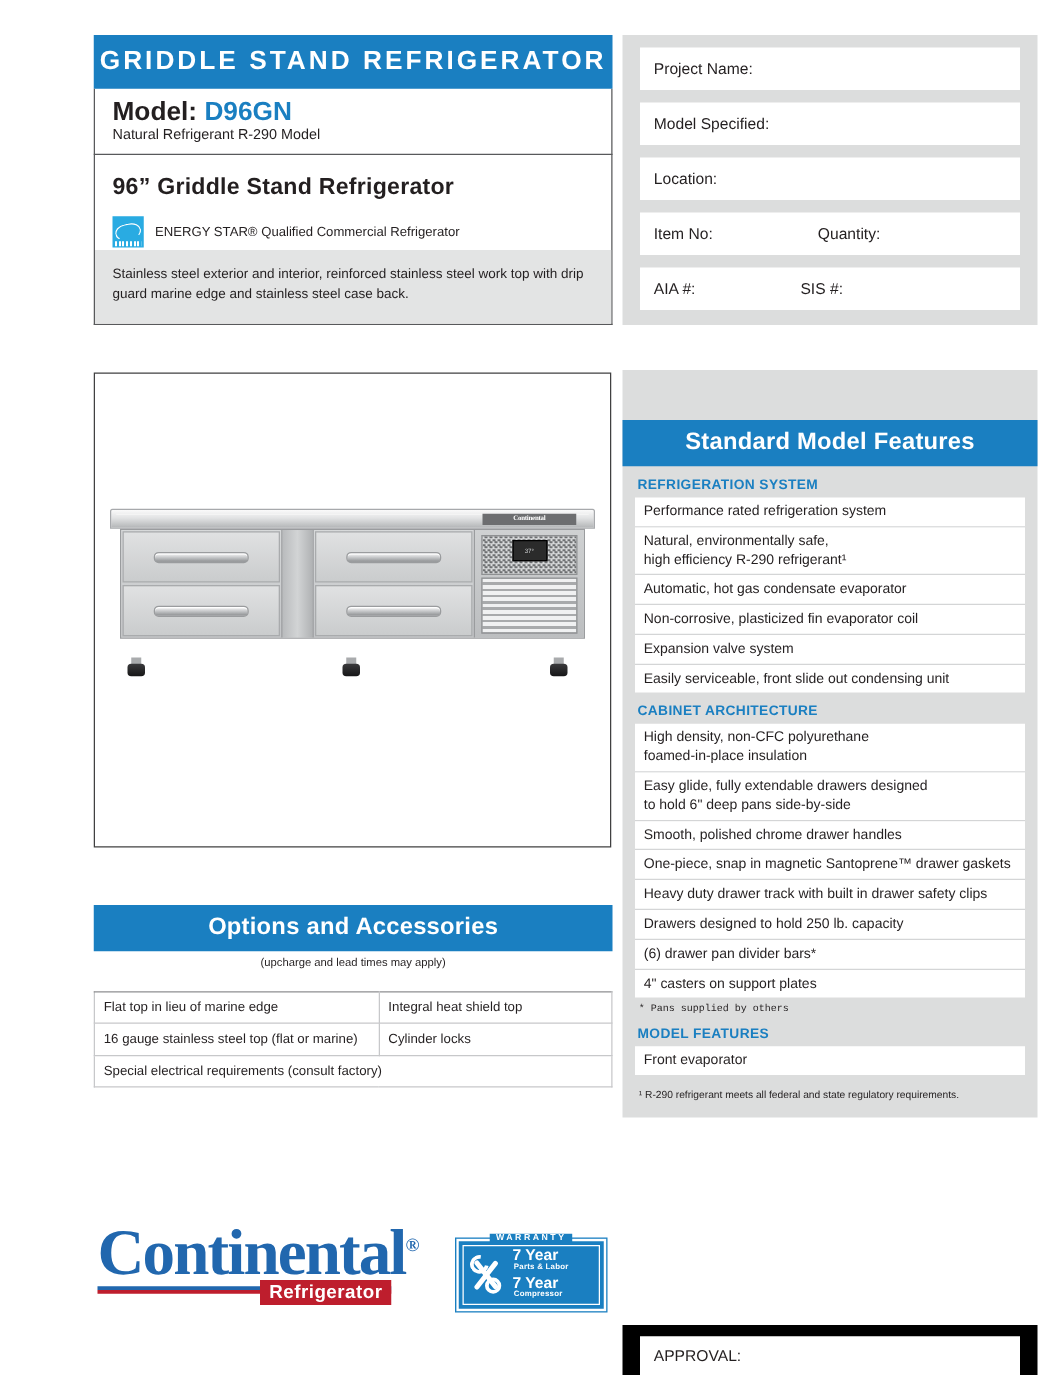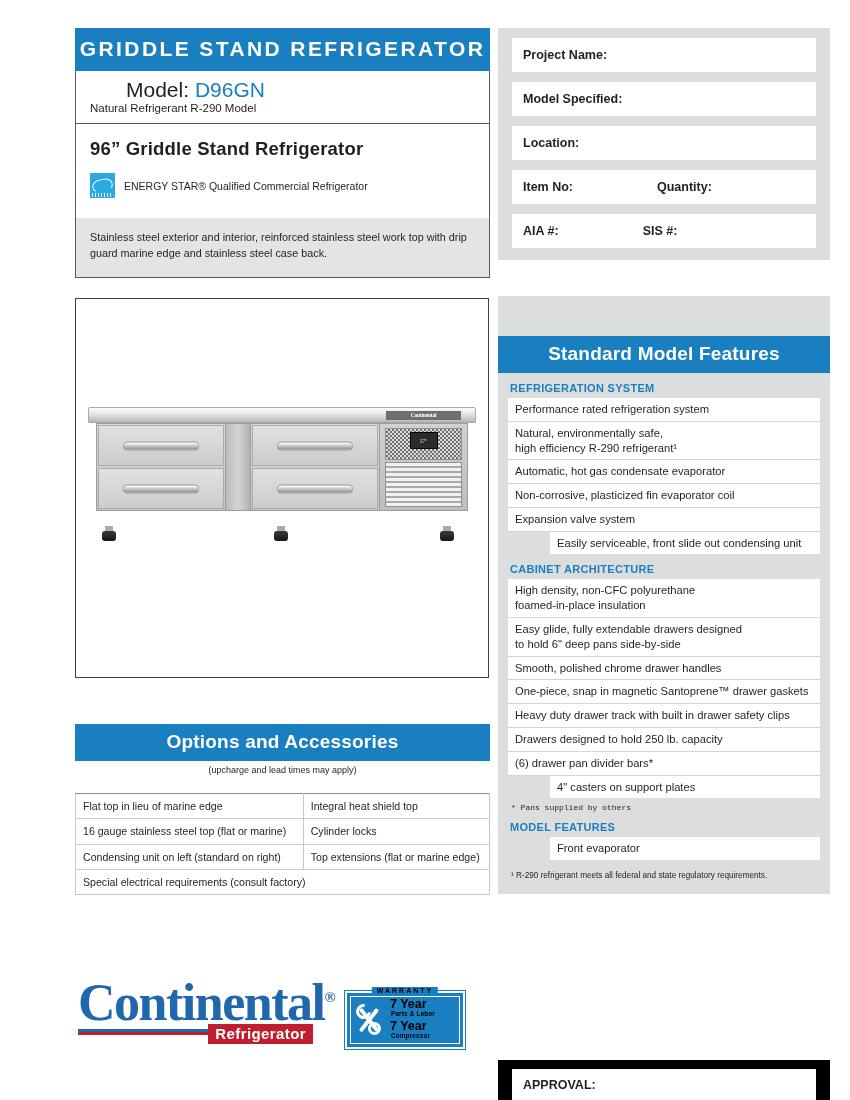--- a/index.html
+++ b/index.html
@@ -10,28 +10,28 @@
 
   
   .bluebar{background:#1a7fc1;color:#fff;text-align:center;font-weight:bold;}
   .sec-title{font-size:19px;letter-spacing:.2px;padding:7px 0 8px;margin-top:40px;}
 
   
   .left{position:absolute;left:75px;top:28px;width:415px;}
   .title-bar{font-size:21px;letter-spacing:2.4px;padding:9px 0 10px;}
 
   .model-box{border:1.5px solid #58595b;border-top:none;padding:8px 14px 9px;}
-  .model-line{font-size:21px;font-weight:normal;line-height:1.05;margin-left:36px;}
+  .model-line{font-size:21px;font-weight:bold;line-height:1.05;}
   .model-line .code{color:#1a7fc1;}
   .model-sub{font-size:11.5px;margin-top:1px;}
 
   .desc-box{border:1.5px solid #58595b;border-top:none;}
   .desc-top{padding:14px 14px 0;}
   .desc-h{font-size:18.5px;font-weight:bold;letter-spacing:.2px;}
-  .estar-row{display:flex;align-items:center;gap:9px;margin:13px 0 20px;}
+  .estar-row{display:flex;align-items:center;gap:9px;margin:13px 0 2px;}
   .estar-logo{width:25px;height:25px;background:#29abe2;position:relative;flex:none;
               display:flex;align-items:center;justify-content:center;}
   .estar-logo .sw{width:19px;height:11px;border:1.6px solid #fff;border-radius:50%/60%;
                   border-bottom-color:transparent;transform:rotate(-12deg);}
   .estar-logo .bar{position:absolute;bottom:1.5px;left:2px;right:2px;height:4px;
                    background:repeating-linear-gradient(90deg,#fff 0 1.5px,#29abe2 1.5px 3px);}
   .estar-txt{font-size:10.5px;}
   .desc-gray{background:#e3e4e4;padding:11px 14px 16px;font-size:10.8px;line-height:1.5;}
 
   
@@ -50,23 +50,23 @@
   .brand{position:absolute;left:78px;top:978px;width:235px;}
   .brand .word{font-family:"Liberation Serif",serif;font-weight:bold;font-size:52px;
                color:#2167ae;letter-spacing:-1.5px;line-height:.95;position:relative;}
   .brand .reg{font-size:15px;vertical-align:super;letter-spacing:0;}
   .brand .rule{height:3px;background:#2167ae;margin-top:2px;}
   .brand .rule2{height:3px;background:#be1e2d;}
   .brand .tag{position:absolute;right:0;top:46px;background:#be1e2d;color:#fff;
               font-size:15px;font-weight:bold;letter-spacing:.4px;padding:1px 7px 2px;
               font-family:"Liberation Sans",sans-serif;}
 
-  .warranty{position:absolute;left:345px;top:991px;width:120px;height:58px;
+  .warranty{position:absolute;left:365px;top:991px;width:120px;height:58px;
             background:#1a7fc1;border:2px solid #fff;outline:1px solid #1a7fc1;
-            color:#000000;box-sizing:border-box;}
+            color:#ffffff;box-sizing:border-box;}
   .w-inner{position:absolute;inset:3px;border:1px solid #fff;}
   .w-head{position:absolute;top:-6px;left:50%;transform:translateX(-50%);
           background:#1a7fc1;padding:0 5px;font-size:7px;font-weight:bold;letter-spacing:2px;}
   .w-body{display:flex;align-items:center;height:100%;padding-left:6px;gap:5px;}
   .w-tools{width:32px;height:32px;position:relative;flex:none;}
   .w-tools .t1,.w-tools .t2{position:absolute;left:14px;top:2px;width:3.5px;height:28px;
             background:#fff;border-radius:2px;}
   .w-tools .t1{transform:rotate(38deg);}
   .w-tools .t2{transform:rotate(-38deg);}
   .w-tools .h1{position:absolute;width:9px;height:9px;border:3px solid #fff;border-radius:50%;
@@ -74,32 +74,32 @@
   .w-tools .h2{position:absolute;width:7px;height:7px;border:3px solid #fff;border-radius:50%;
             bottom:1px;right:4px;}
   .w-txt{line-height:1.0;}
   .w-big{font-size:12.5px;font-weight:bold;}
   .w-small{font-size:6.3px;font-weight:bold;letter-spacing:.2px;margin:0 0 3px 1px;}
 
   
   .rpanel{position:absolute;left:498px;top:28px;width:332px;background:#dcdddd;
           padding:10px 0 12px;box-sizing:border-box;}
   .field{background:#fff;margin:0 14px 10px;height:34px;display:flex;align-items:center;
-         padding:0 11px;font-size:12.5px;font-weight:bold;box-sizing:border-box;}
+         padding:0 11px;font-size:12.5px;font-weight:normal;box-sizing:border-box;}
   .field.last{margin-bottom:0;}
   .field .q{margin-left:84px;}
 
   .rfeat{position:absolute;left:498px;top:296px;width:332px;background:#dcdddd;
          padding-bottom:14px;box-sizing:border-box;}
   .feat-inner{padding:0 10px;}
   .grp-h{color:#1a7fc1;font-size:11px;font-weight:bold;letter-spacing:.3px;
          padding:9px 2px 4px;}
   .frow{background:#fff;border-bottom:1px solid #d4d5d6;font-size:11.2px;
         padding:4px 7px 4px;line-height:1.32;}
-  .frow:last-child{border-bottom:none;margin-left:42px;}
+  .frow:last-child{border-bottom:none;}
   .fnote{font-size:8px;padding:5px 3px 0;font-family:Liberation Mono, monospace;}
   .ffoot{font-size:8.2px;padding:11px 3px 0;}
 
   .approval{position:absolute;left:498px;top:1020px;width:332px;background:#000000;
             padding:9px 0;box-sizing:border-box;margin-top:40px;}
   .approval .field{margin-bottom:0;height:32px;}
 
   
   .unit{position:absolute;left:12px;top:108px;width:388px;height:120px;}
   .top{position:absolute;left:0;top:0;width:100%;height:16px;
@@ -221,24 +221,20 @@
       <tbody>
           <tr>
         <td style="width:55%">Flat top in lieu of marine edge</td>
         <td>Integral heat shield top</td>
       </tr>
       <tr>
         <td>16 gauge stainless steel top (flat or marine)</td>
         <td>Cylinder locks</td>
       </tr>
       <tr>
-        <td>Condensing unit on left (standard on right)</td>
-        <td>Top extensions (flat or marine edge)</td>
-      </tr>
-      <tr>
         <td colspan="2">Special electrical requirements (consult factory)</td>
       </tr>
     </tbody>
       </table>
   </div>
 
   <div class="brand">
     <div class="word"><span>Continental</span><span class="reg">®</span></div>
     <div class="rule"></div>
     <div class="rule2"></div>

